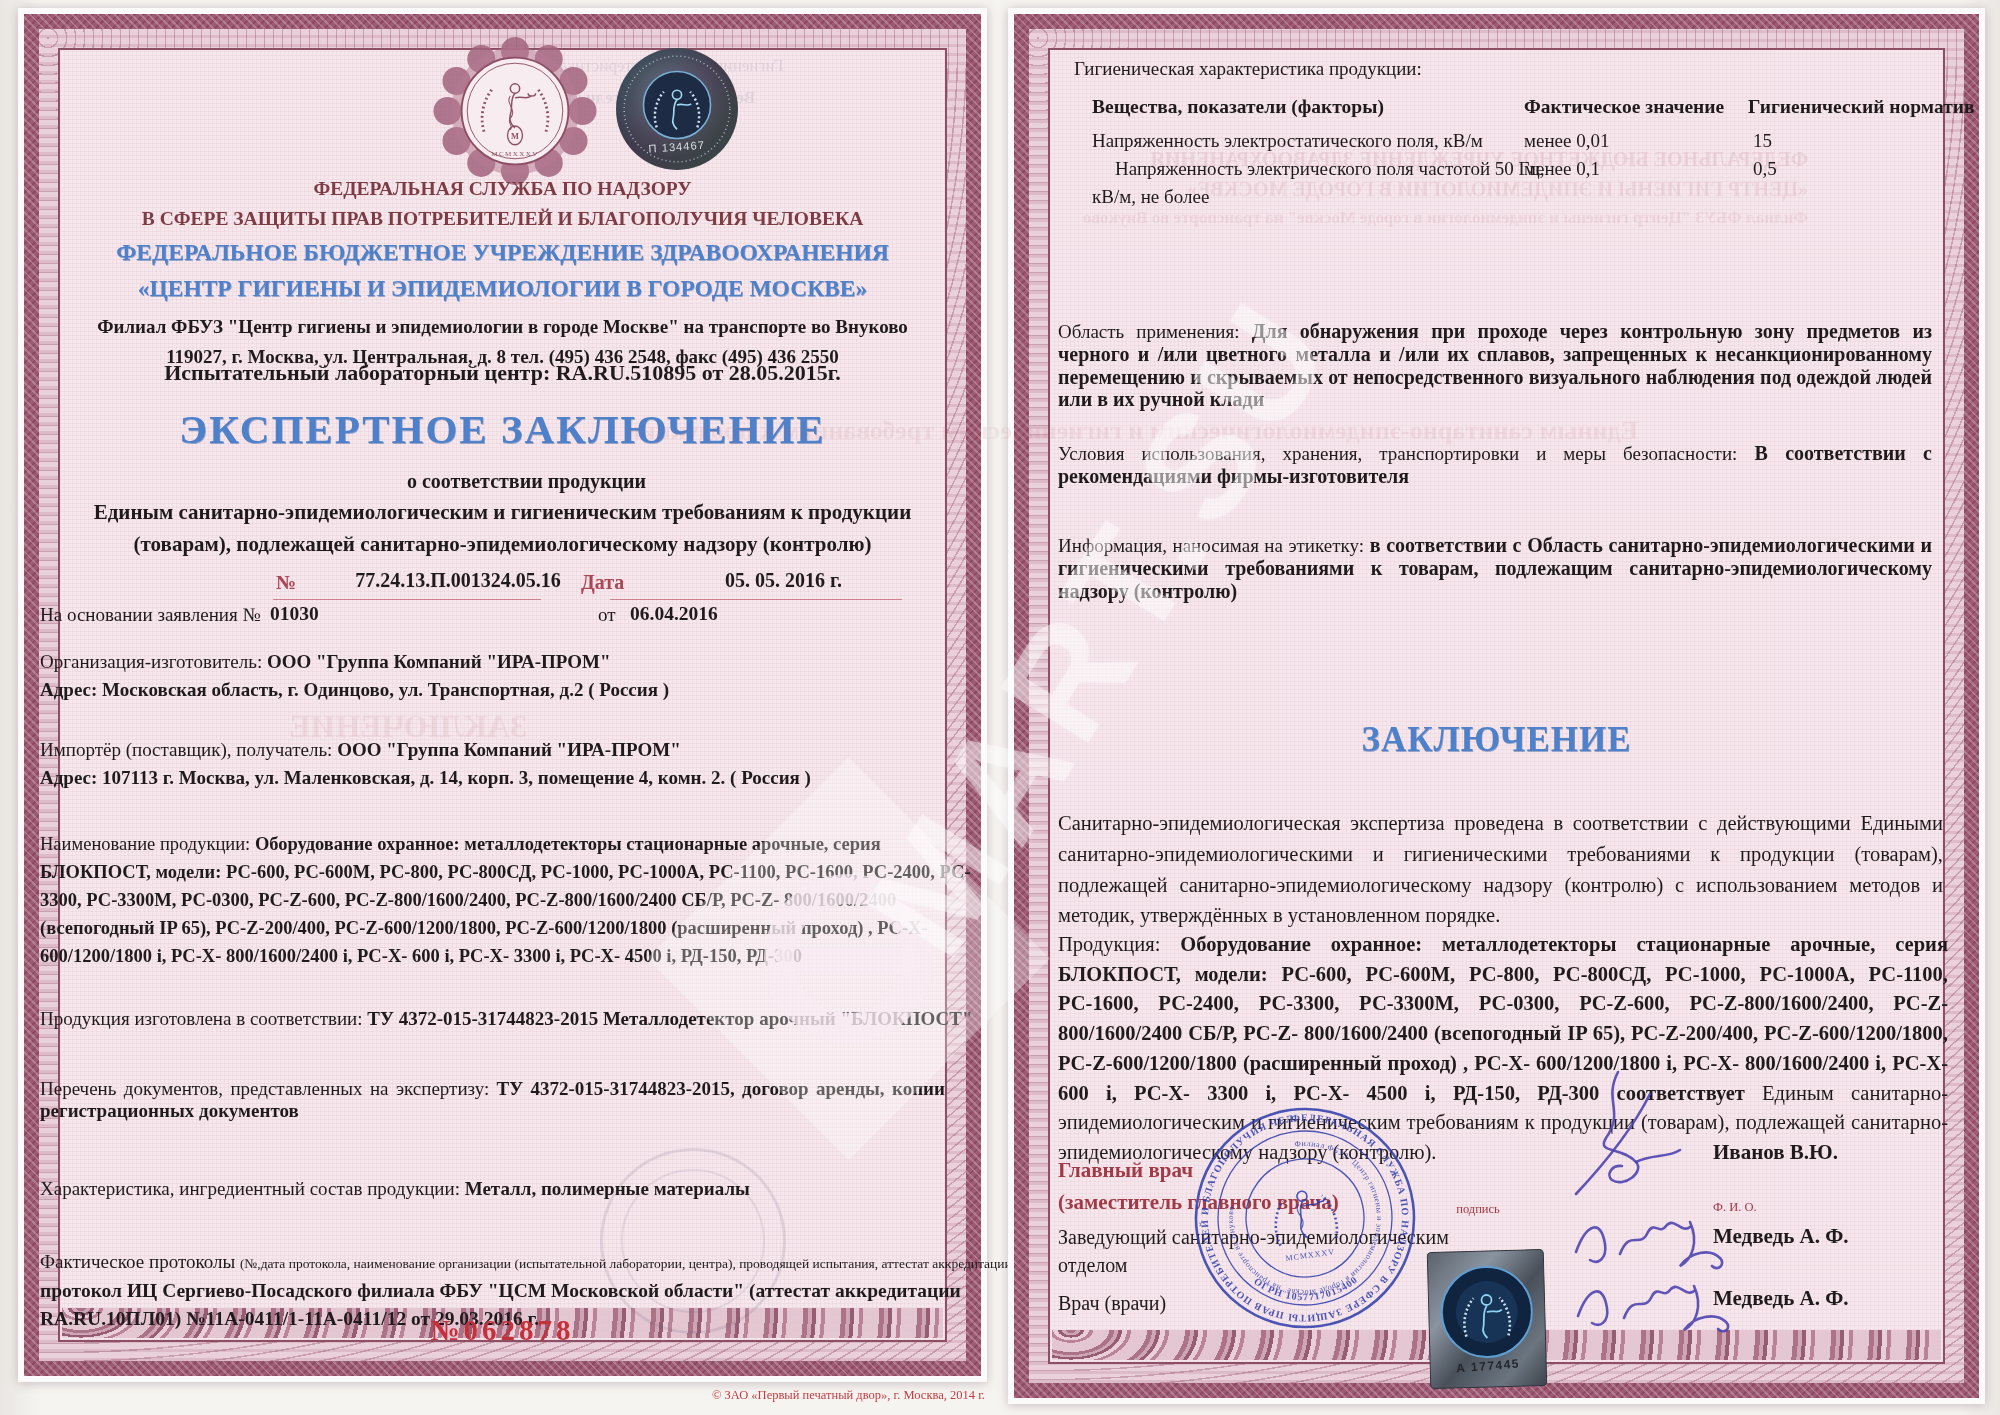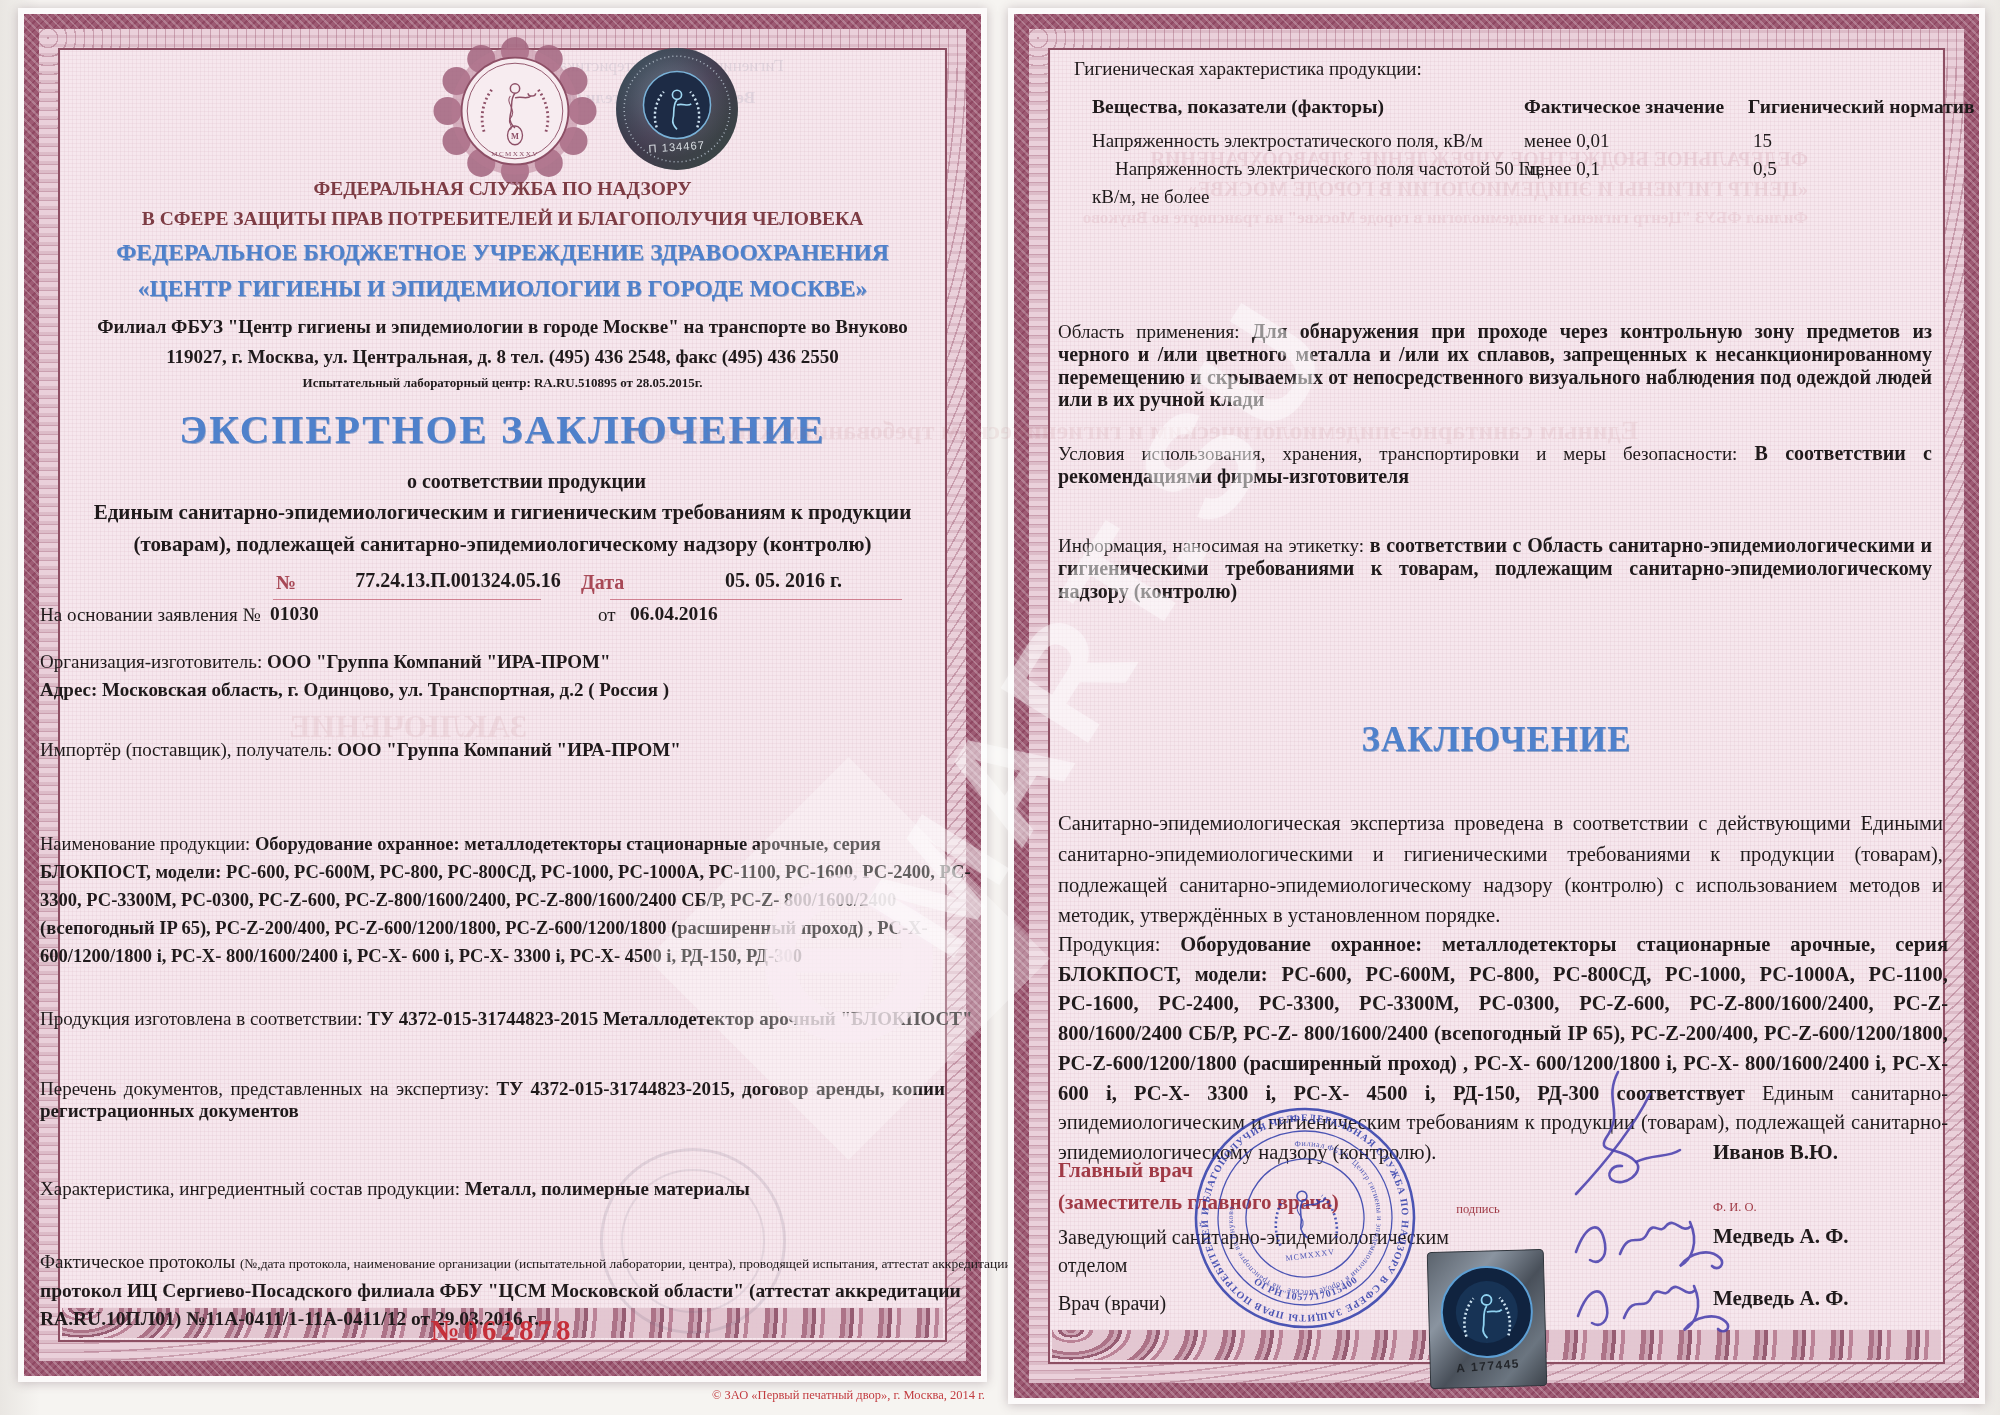--- a/index.html
+++ b/index.html
@@ -125,41 +125,42 @@
       </g>
       <text x="62" y="103" text-anchor="middle" font-size="11" letter-spacing="1" fill="#d8dde2" transform="rotate(-4 62 103)" font-family="Liberation Sans, sans-serif">П 134467</text>
     </svg>
 
     <div class="ln ctr b maroon" style="top:170px;font-size:19.5px;">ФЕДЕРАЛЬНАЯ СЛУЖБА ПО НАДЗОРУ</div>
     <div class="ln ctr b maroon" style="top:200px;font-size:19.5px;">В СФЕРЕ ЗАЩИТЫ ПРАВ ПОТРЕБИТЕЛЕЙ И БЛАГОПОЛУЧИЯ  ЧЕЛОВЕКА</div>
     <div class="ln ctr b blue" style="top:231px;font-size:23.5px;">ФЕДЕРАЛЬНОЕ БЮДЖЕТНОЕ УЧРЕЖДЕНИЕ ЗДРАВООХРАНЕНИЯ</div>
     <div class="ln ctr b blue" style="top:267px;font-size:23.5px;">«ЦЕНТР ГИГИЕНЫ И ЭПИДЕМИОЛОГИИ В ГОРОДЕ МОСКВЕ»</div>
     <div class="ln ctr b" style="top:308px;font-size:19px;">Филиал ФБУЗ "Центр гигиены и эпидемиологии в городе Москве" на транспорте во Внуково</div>
     <div class="ln ctr b" style="top:338px;font-size:19px;">119027, г. Москва,  ул. Центральная,  д. 8 тел. (495) 436 2548, факс (495) 436 2550</div>
-    <div class="ln ctr b" style="top:368px;font-size:13px;">Испытательный лабораторный центр: RA.RU.510895  от 28.05.2015г.</div>
+    <div class="ln ctr b" style="top:352px;font-size:22px;">Испытательный лабораторный центр: RA.RU.510895  от 28.05.2015г.</div>
 
     <div class="ln ctr b blue" style="top:398px;font-size:41px;letter-spacing:2px;">ЭКСПЕРТНОЕ ЗАКЛЮЧЕНИЕ</div>
     <div class="ln ctr b" style="top:462px;font-size:20px;padding-left:48px;">о  соответствии продукции</div>
     <div class="ln ctr b" style="top:492px;font-size:21px;">Единым санитарно-эпидемиологическим и гигиеническим требованиям к продукции</div>
     <div class="ln ctr b" style="top:524px;font-size:21px;">(товарам), подлежащей санитарно-эпидемиологическому надзору (контролю)</div>
 
     <div class="ln b redlbl" style="top:563px;left:258px;font-size:20px;">№</div>
     <div class="ln b" style="top:561px;left:300px;width:280px;text-align:center;font-size:20px;">77.24.13.П.001324.05.16</div>
     <div class="ln b redlbl" style="top:563px;left:563px;font-size:20px;">Дата</div>
     <div class="ln b" style="top:561px;left:648px;width:235px;text-align:center;font-size:20px;">05. 05. 2016 г.</div>
     <div class="rule" style="top:591px;left:255px;width:268px;"></div>
     <div class="rule" style="top:591px;left:592px;width:292px;"></div>
     <div class="ln" style="top:596px;left:22px;font-size:19px;">На основании заявления №</div>
     <div class="ln b" style="top:595px;left:252px;font-size:19.5px;">01030</div>
     <div class="ln" style="top:596px;left:580px;font-size:19px;">от</div>
     <div class="ln b" style="top:595px;left:612px;font-size:19.5px;">06.04.2016</div>
 
     <div class="ln" style="top:643px;left:22px;font-size:19px;"><span>Организация-изготовитель:</span><span class="b"> ООО "Группа Компаний "ИРА-ПРОМ"</span></div>
     <div class="ln b" style="top:671px;left:22px;font-size:19px;"><span>Адрес:</span><span> Московская область, г. Одинцово, ул. Транспортная, д.2 ( Россия )</span></div>
     <div class="ln" style="top:731px;left:22px;font-size:19px;"><span>Импортёр (поставщик), получатель:</span><span class="b"> ООО "Группа Компаний "ИРА-ПРОМ"</span></div>
+    <div class="ln b" style="top:759px;left:22px;font-size:19px;"><span>Адрес:</span><span> 107113 г. Москва, ул. Маленковская, д. 14, корп. 3, помещение 4, комн. 2. ( Россия )</span></div>
 
     <div class="ln" style="top:826px;left:22px;font-size:18.5px;"><span>Наименование продукции:</span><span class="b"> Оборудование охранное: металлодетекторы стационарные арочные, серия</span></div>
     <div class="ln b" style="top:854px;left:22px;font-size:18.5px;">БЛОКПОСТ, модели: РС-600, РС-600М, РС-800, РС-800СД, РС-1000, РС-1000А, РС-1100, РС-1600, РС-2400, РС-</div>
     <div class="ln b" style="top:882px;left:22px;font-size:18.5px;">3300, РС-3300М, РС-0300, PC-Z-600, PC-Z-800/1600/2400, PC-Z-800/1600/2400 СБ/Р, PC-Z- 800/1600/2400</div>
     <div class="ln b" style="top:910px;left:22px;font-size:18.5px;">(всепогодный IP 65), PC-Z-200/400, PC-Z-600/1200/1800, PC-Z-600/1200/1800 (расширенный проход) , PC-X-</div>
     <div class="ln b" style="top:938px;left:22px;font-size:18.5px;">600/1200/1800 i, PC-X- 800/1600/2400 i, PC-X- 600 i, PC-X- 3300 i, PC-X- 4500 i, РД-150, РД-300</div>
 
     <div class="ln" style="top:1000px;left:22px;font-size:19px;"><span>Продукция изготовлена в соответствии:</span><span class="b"> ТУ 4372-015-31744823-2015 Металлодетектор арочный "БЛОКПОСТ"</span></div>
 
     <div class="flow" style="top:1070px;left:22px;width:905px;font-size:19px;"><span>Перечень документов, представленных на экспертизу:</span><span class="b"> ТУ 4372-015-31744823-2015, договор аренды, копии регистрационных документов</span></div>

